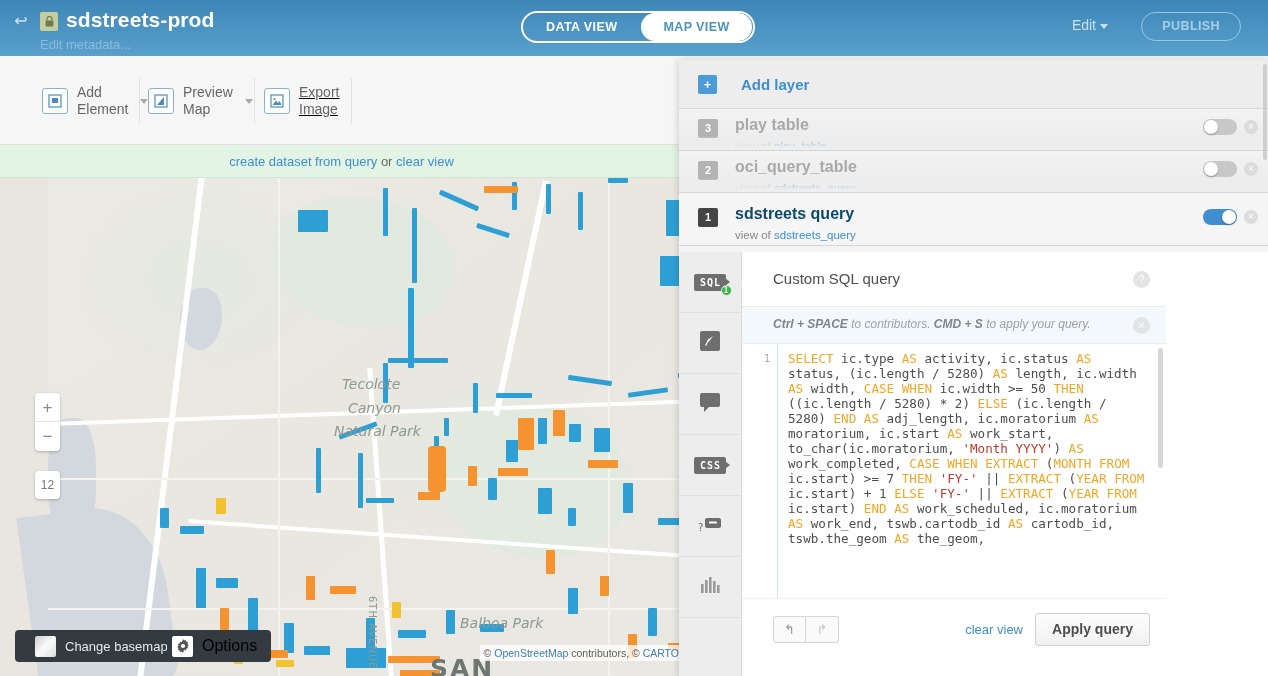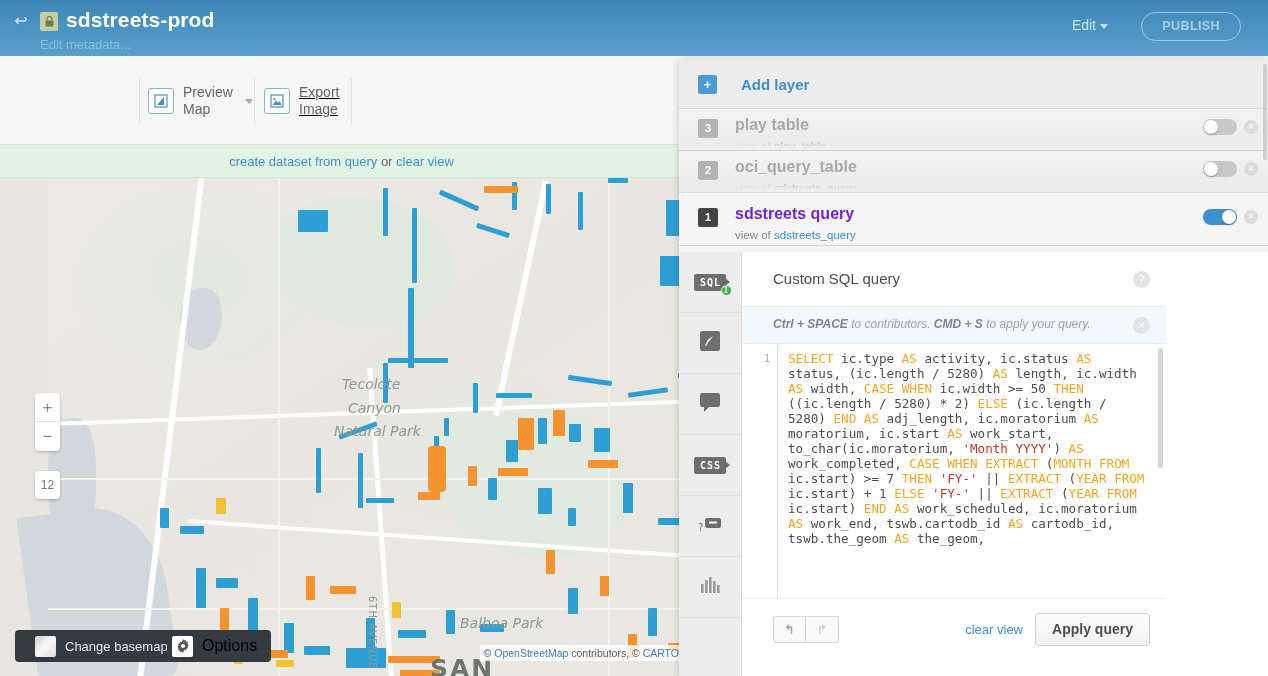--- a/index.html
+++ b/index.html
@@ -213,21 +213,21 @@
   .lr-num {
     position: absolute; left: 19px; top: 10px; width: 20px; height: 19px;
     border-radius: 2px; background: #b3b3b3; color: #fff;
     font-size: 11px; font-weight: bold; line-height: 19px; text-align: center;
   }
   .layerrow.active .lr-num { background: #444; top: 15px; }
   .lr-name {
     position: absolute; left: 56px; top: 7px;
     font-size: 16px; font-weight: bold; color: #a9a9a9;
   }
-  .layerrow.active .lr-name { color: #6d28d9; top: 12px; }
+  .layerrow.active .lr-name { color: #0c4a6e; top: 12px; }
   .lr-sub {
     position: absolute; left: 56px; top: 31px; font-size: 11.5px; color: #aeaeae;
   }
   .layerrow.active .lr-sub { color: #888; top: 36px; }
   .lr-sub a { color: #3e8ed0; text-decoration: none; }
   .lr-toggle {
     position: absolute; right: 31px; top: 10px;
     width: 34px; height: 16px; border-radius: 8px; background: #c8c8c8;
     cursor: pointer;
   }
@@ -372,28 +372,45 @@
     <div class="hdr-back">↩</div>
     <div class="hdr-lock">
       <svg width="9" height="11" viewBox="0 0 9 11">
           <path d="M2 4.6V3a2.5 2.5 0 015 0v1.6" fill="none" stroke="#6f7a4e" stroke-width="1.2"></path>
           <rect x="0.6" y="4.4" width="7.8" height="6" rx="1" fill="#6f7a4e"></rect>
         </svg>
     </div>
     <div class="hdr-title">sdstreets-prod</div>
     <div class="hdr-sub">Edit metadata...</div>
 
+    <div class="viewswitch">
+      <div class="vs">DATA VIEW</div>
+      <div class="vs active">MAP VIEW</div>
+    </div>
 
     <div class="hdr-edit">
       <span>Edit</span><span class="caret"></span>
     </div>
     <div class="hdr-publish">PUBLISH</div>
   </div>
 
   <div class="toolbar">
+    <div class="tb-group" style="left:42px;">
+      <div class="tb-ico">
+        <svg width="14" height="14" viewBox="0 0 14 14">
+            <rect x="1" y="1" width="12" height="12" fill="none" stroke="#4a8cc0" stroke-width="1.2"></rect>
+            <rect x="4" y="4" width="6" height="5" fill="#4a8cc0"></rect>
+          </svg>
+      </div>
+      <div class="tb-lbl">
+        <div>Add</div>
+        <div>Element</div>
+      </div>
+      <div class="tb-caret"></div>
+    </div>
     <div class="tb-div" style="left:139px;"></div>
 
     <div class="tb-group" style="left:148px;">
       <div class="tb-ico">
         <svg width="14" height="14" viewBox="0 0 14 14">
             <rect x="1" y="1" width="12" height="12" fill="none" stroke="#4a8cc0" stroke-width="1.2"></rect>
             <path d="M3 11 L10 3 L10 11 Z" fill="#4a8cc0"></path>
           </svg>
       </div>
       <div class="tb-lbl">

